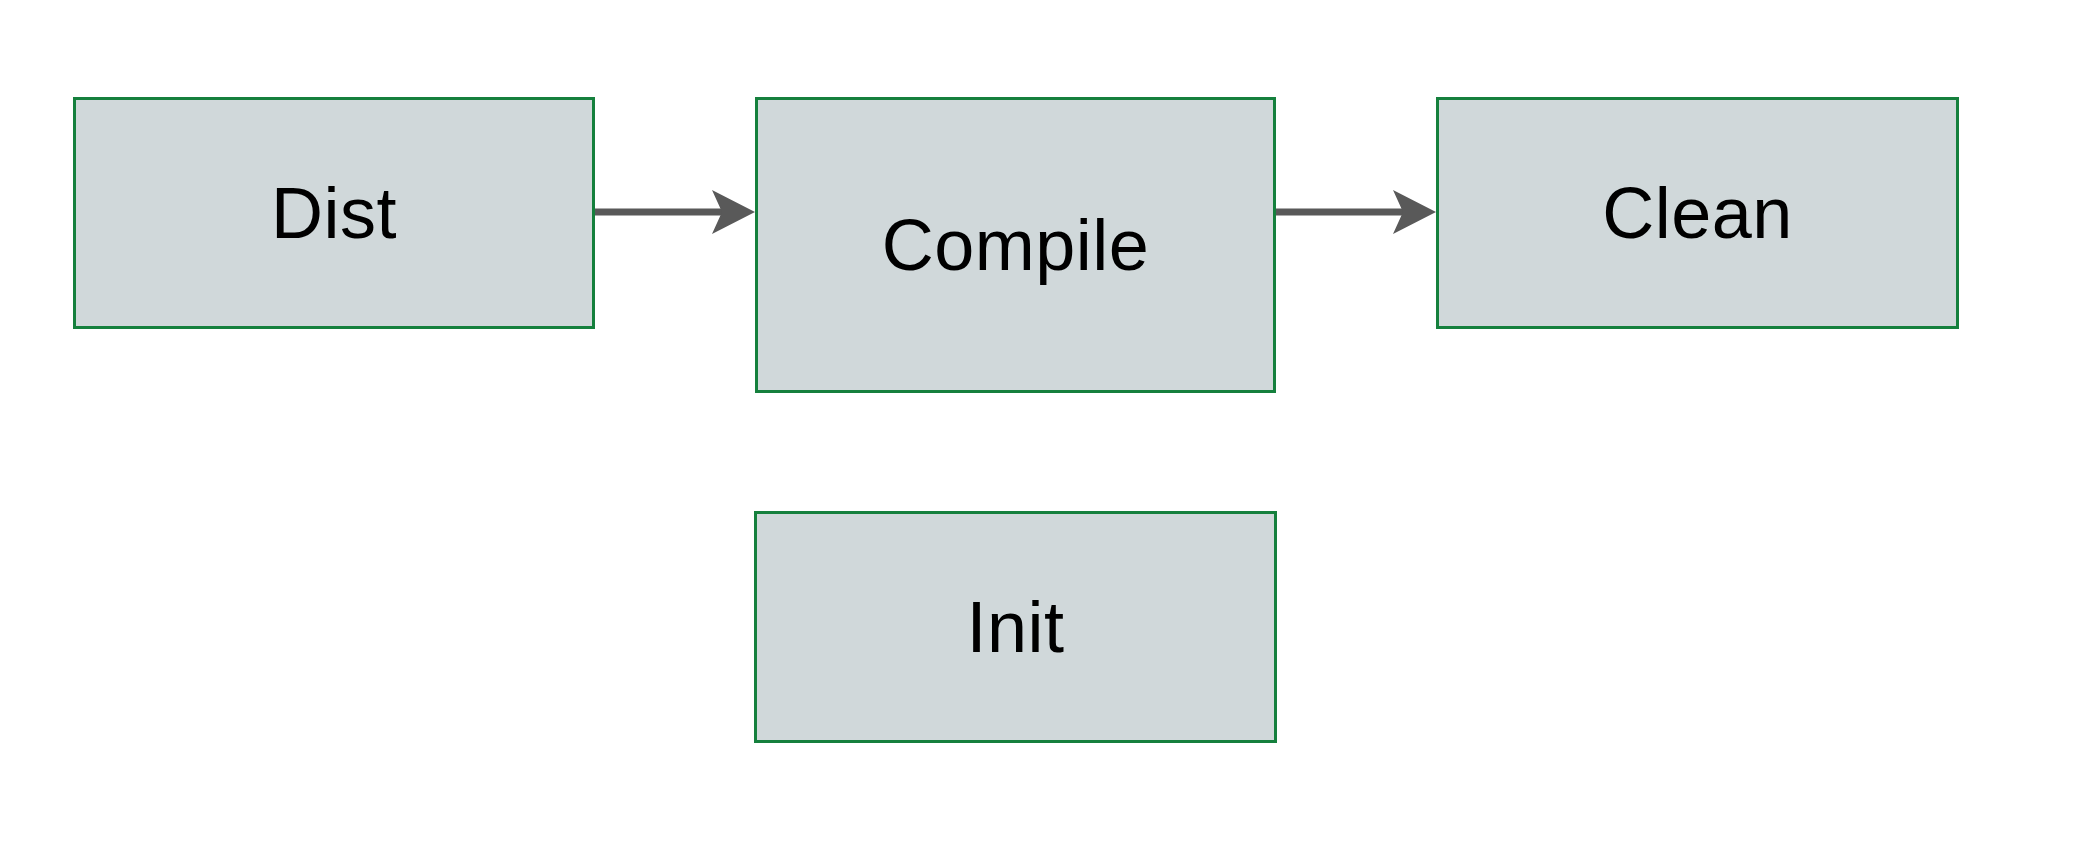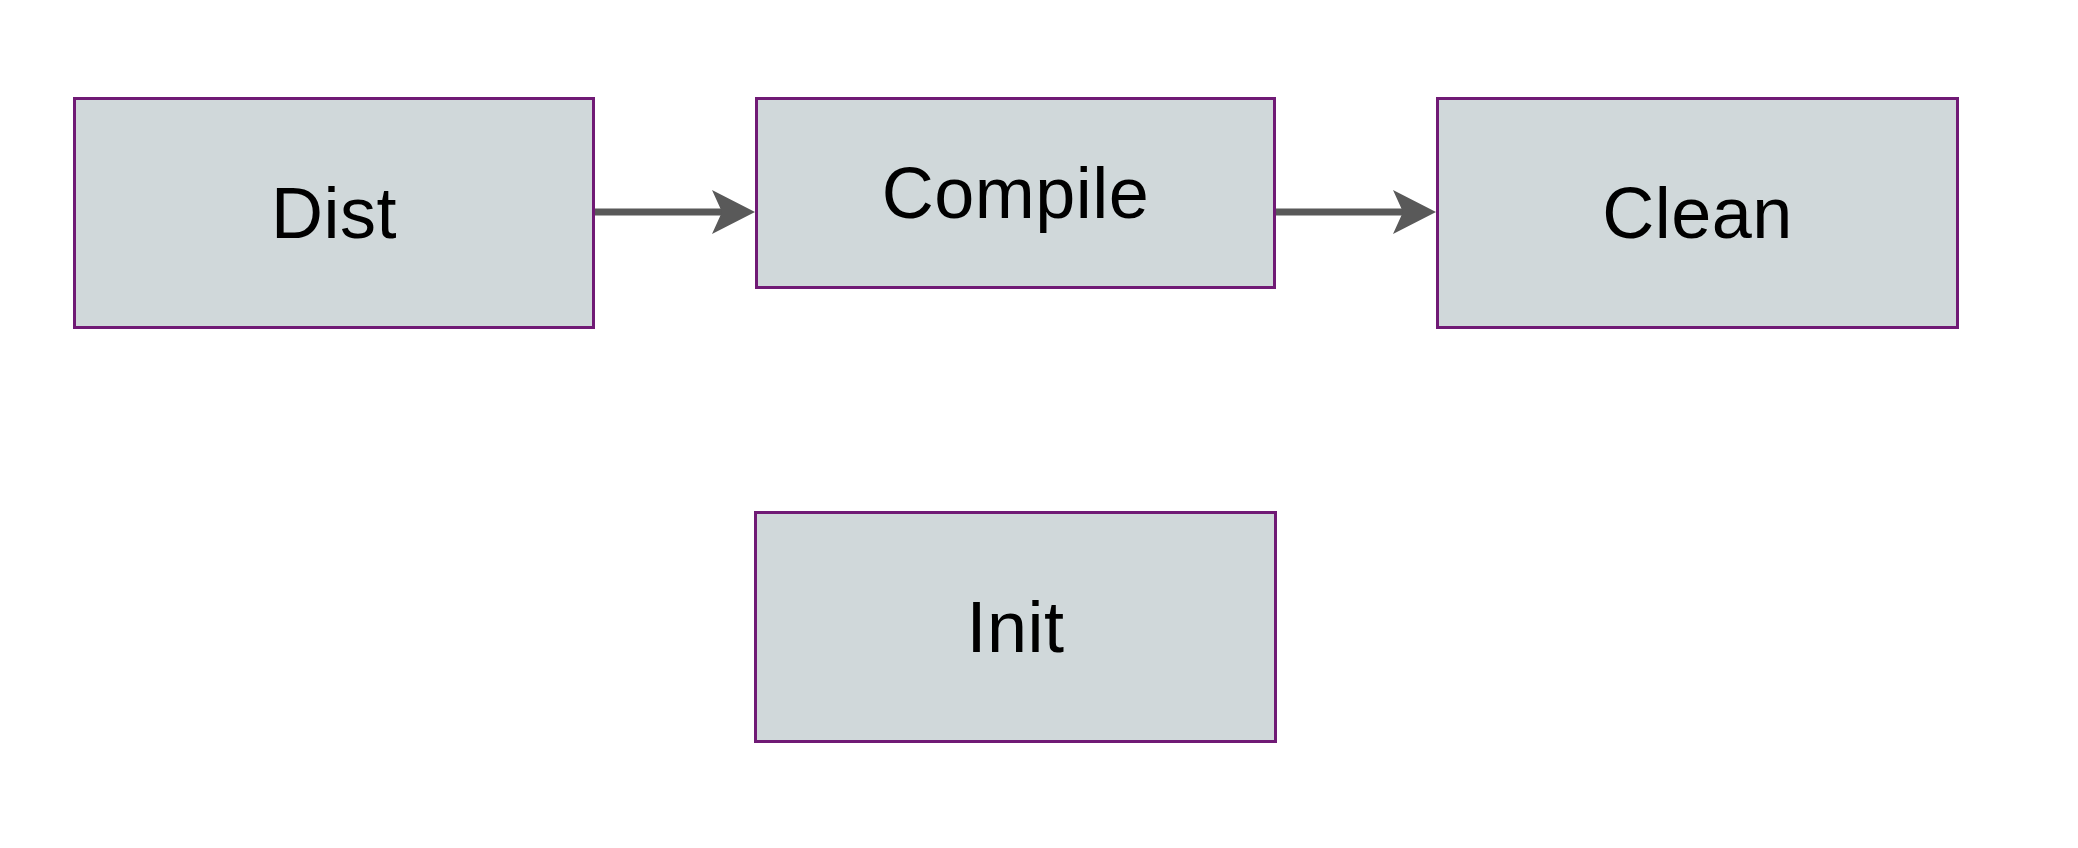--- a/index.html
+++ b/index.html
@@ -23,37 +23,37 @@
     left: 0;
     top: 0;
     width: 2078px;
     height: 848px;
     pointer-events: none;
   }
   .node {
     position: absolute;
     box-sizing: border-box;
     background: #d0d8da;
-    border: 3px solid #701a75;
+    border: 3px solid #15803d;
     display: flex;
     align-items: center;
     justify-content: center;
   }
   .node-label {
     font-family: "Liberation Sans", sans-serif;
     font-size: 72px;
     font-weight: 400;
     line-height: 1;
     color: #000000;
     letter-spacing: 0.5px;
     white-space: nowrap;
     user-select: none;
   }
   #node-dist    { left: 73px;   top: 97px;  width: 522px; height: 232px; }
-  #node-compile { left: 755px;  top: 97px;  width: 521px; height: 192px; }
+  #node-compile { left: 755px;  top: 97px;  width: 521px; height: 296px; }
   #node-init    { left: 1436px; top: 97px;  width: 523px; height: 232px; }
   #node-clean   { left: 754px;  top: 511px; width: 523px; height: 232px; }
 </style>
 </head>
 <body>
 
 <div id="canvas">
 
   <svg id="edge-layer" viewBox="0 0 2078 848" width="2078" height="848" xmlns="http://www.w3.org/2000/svg">
     <g>

